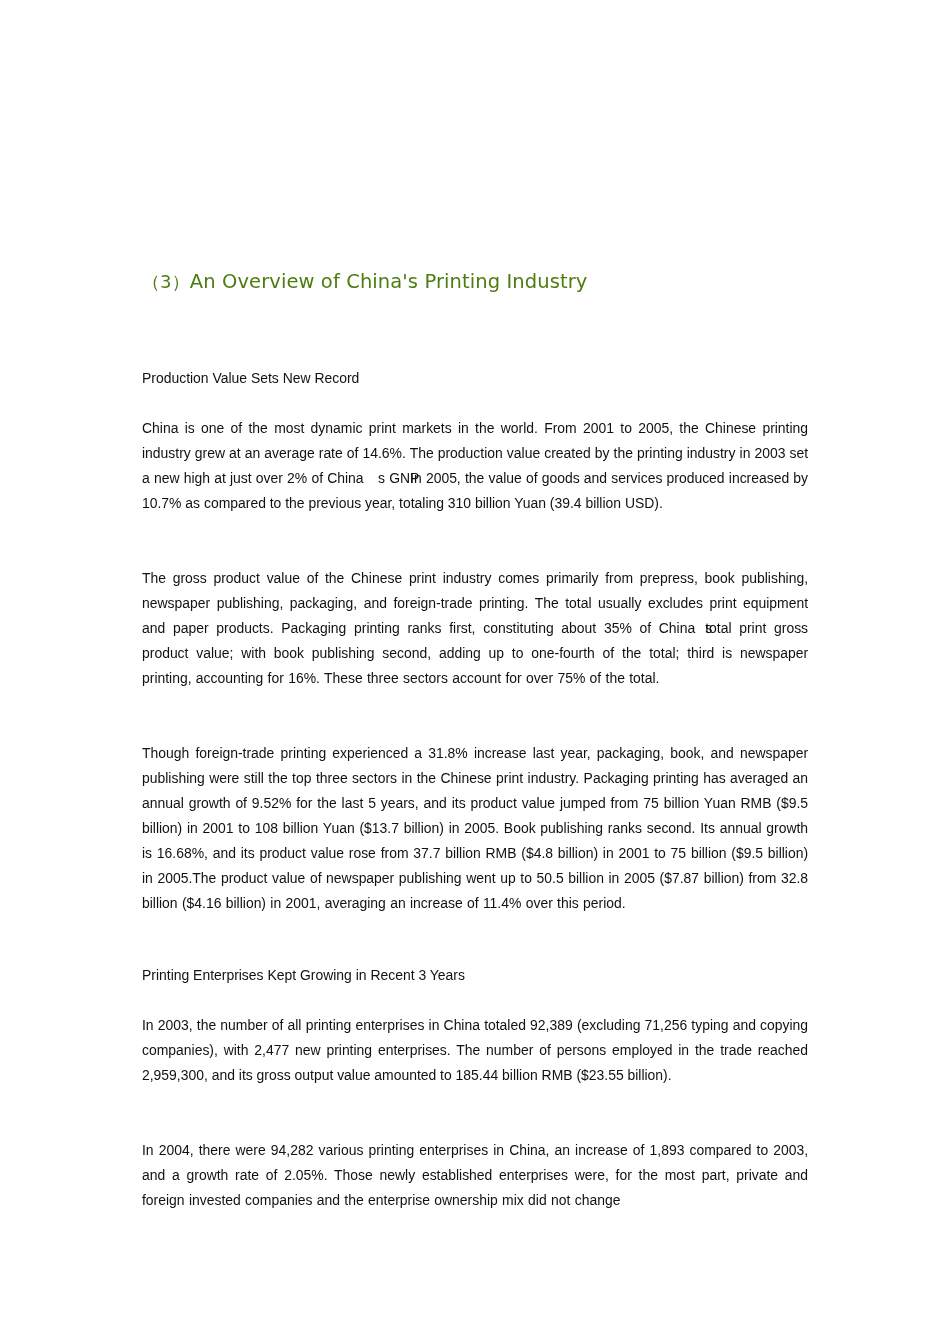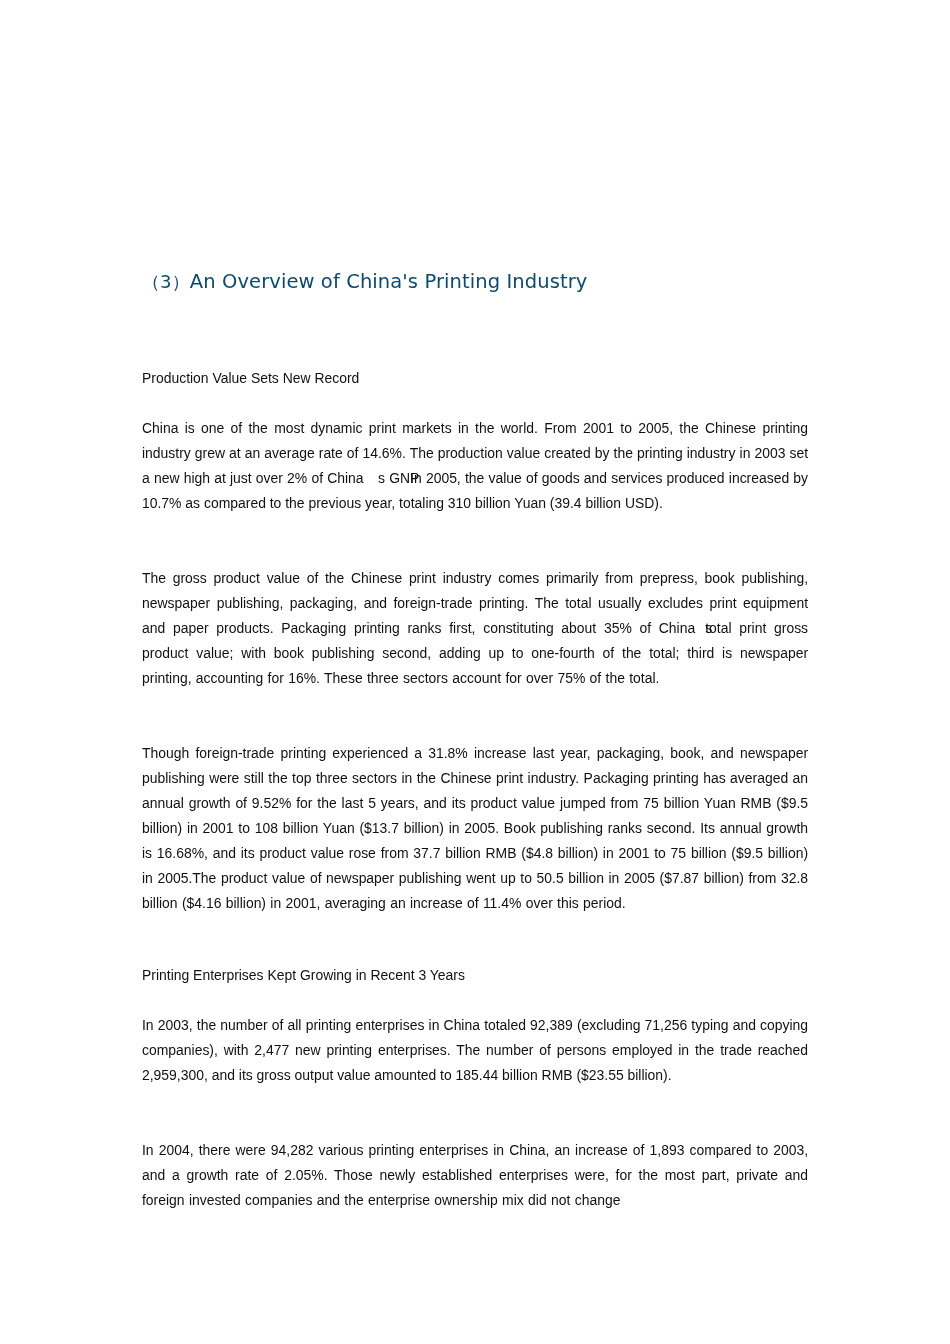--- a/index.html
+++ b/index.html
@@ -24,21 +24,21 @@
   
   .doc-title {
     position: absolute;
     left: 142px;
     top: 268px;
     width: 700px;
     font-family: "DejaVu Sans", sans-serif;
     font-size: 19.5px;
     line-height: 28px;
     letter-spacing: 0.1px;
-    color: #0c4a6e;
+    color: #4d7c0f;
     white-space: nowrap;
   }
   .doc-title .paren {
     font-family: "DejaVu Sans", sans-serif;
     font-size: 18px;
   }
 
   
   .body-block {
     position: absolute;

